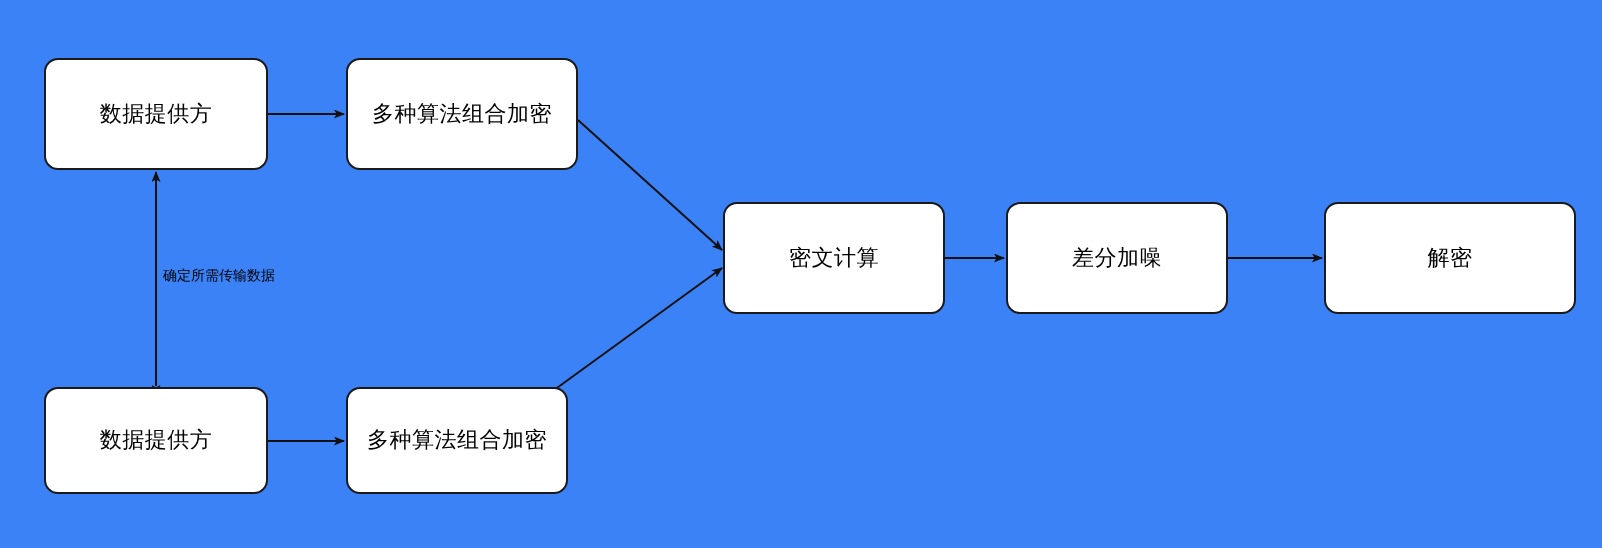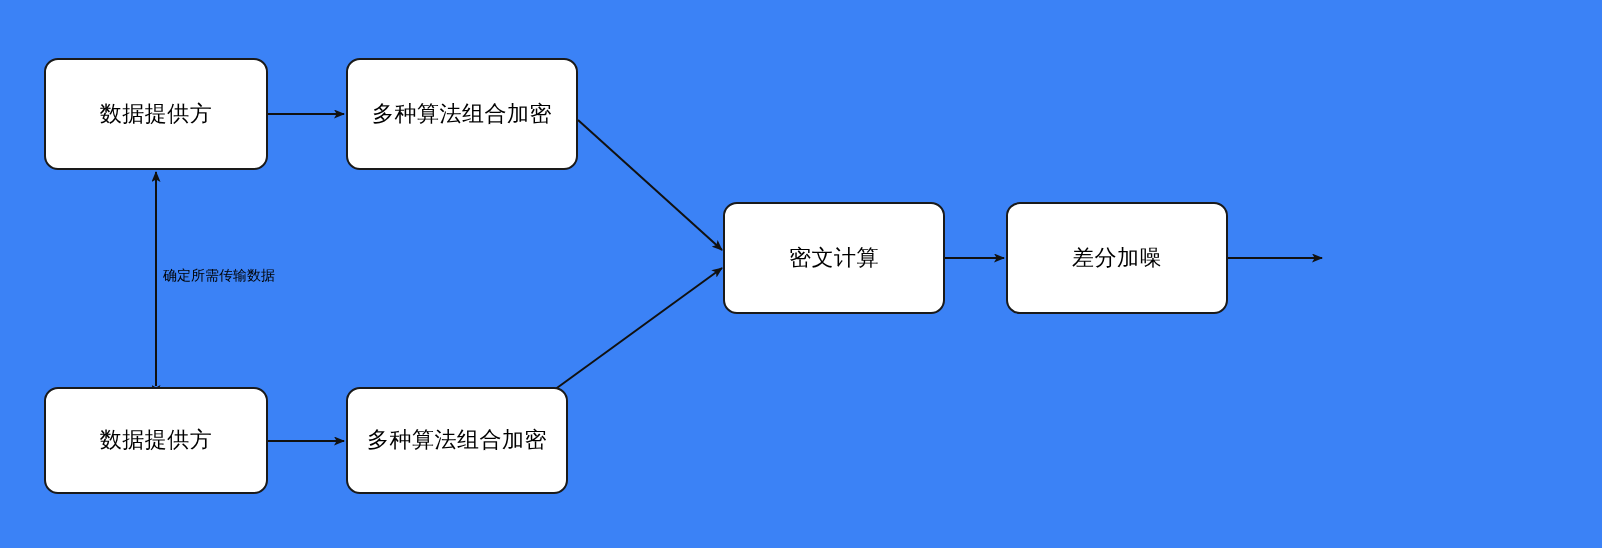--- a/index.html
+++ b/index.html
@@ -99,16 +99,19 @@
   </div>
 
   <div class="node" style="left:723px; top:202px; width:222px; height:112px;">
     <span>密文计算</span>
   </div>
 
   <div class="node" style="left:1006px; top:202px; width:222px; height:112px;">
     <span>差分加噪</span>
   </div>
 
+  <div class="node" style="left:1324px; top:202px; width:252px; height:112px;">
+    <span>解密</span>
+  </div>
 
   <div class="edge-label" style="left:163px; top:267px;">确定所需传输数据</div>
 
 </div>
 
 </body></html>

